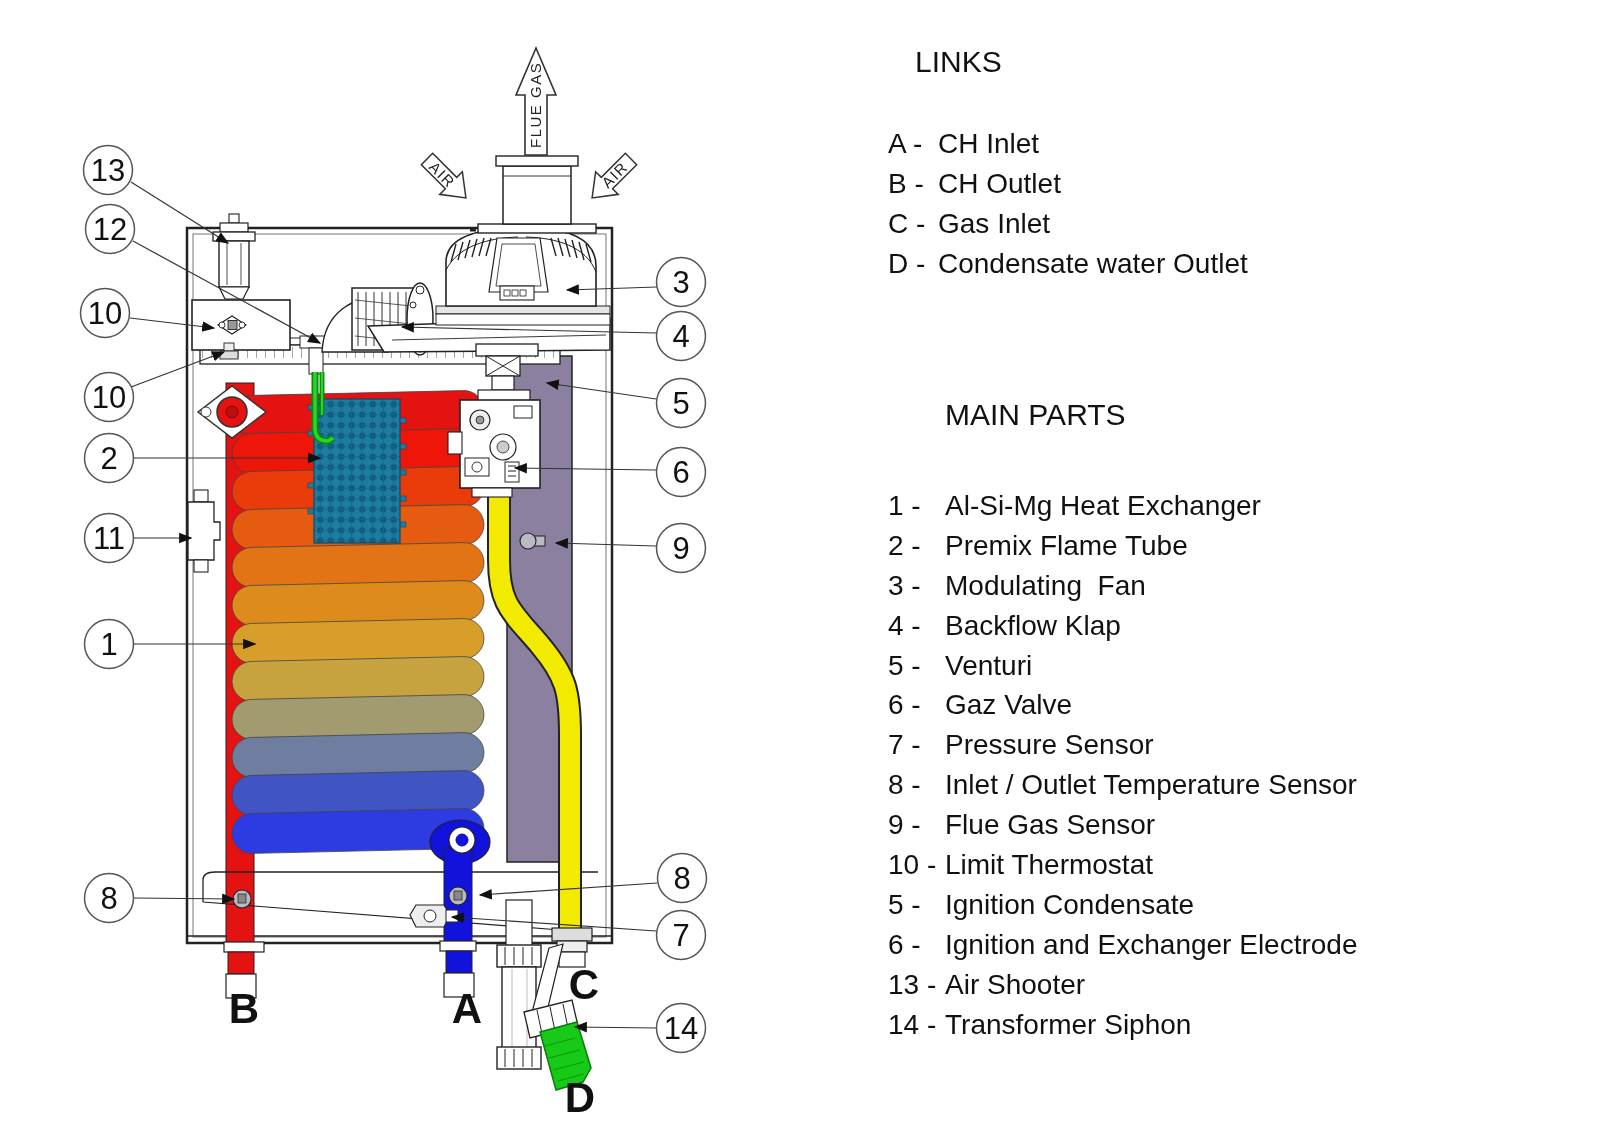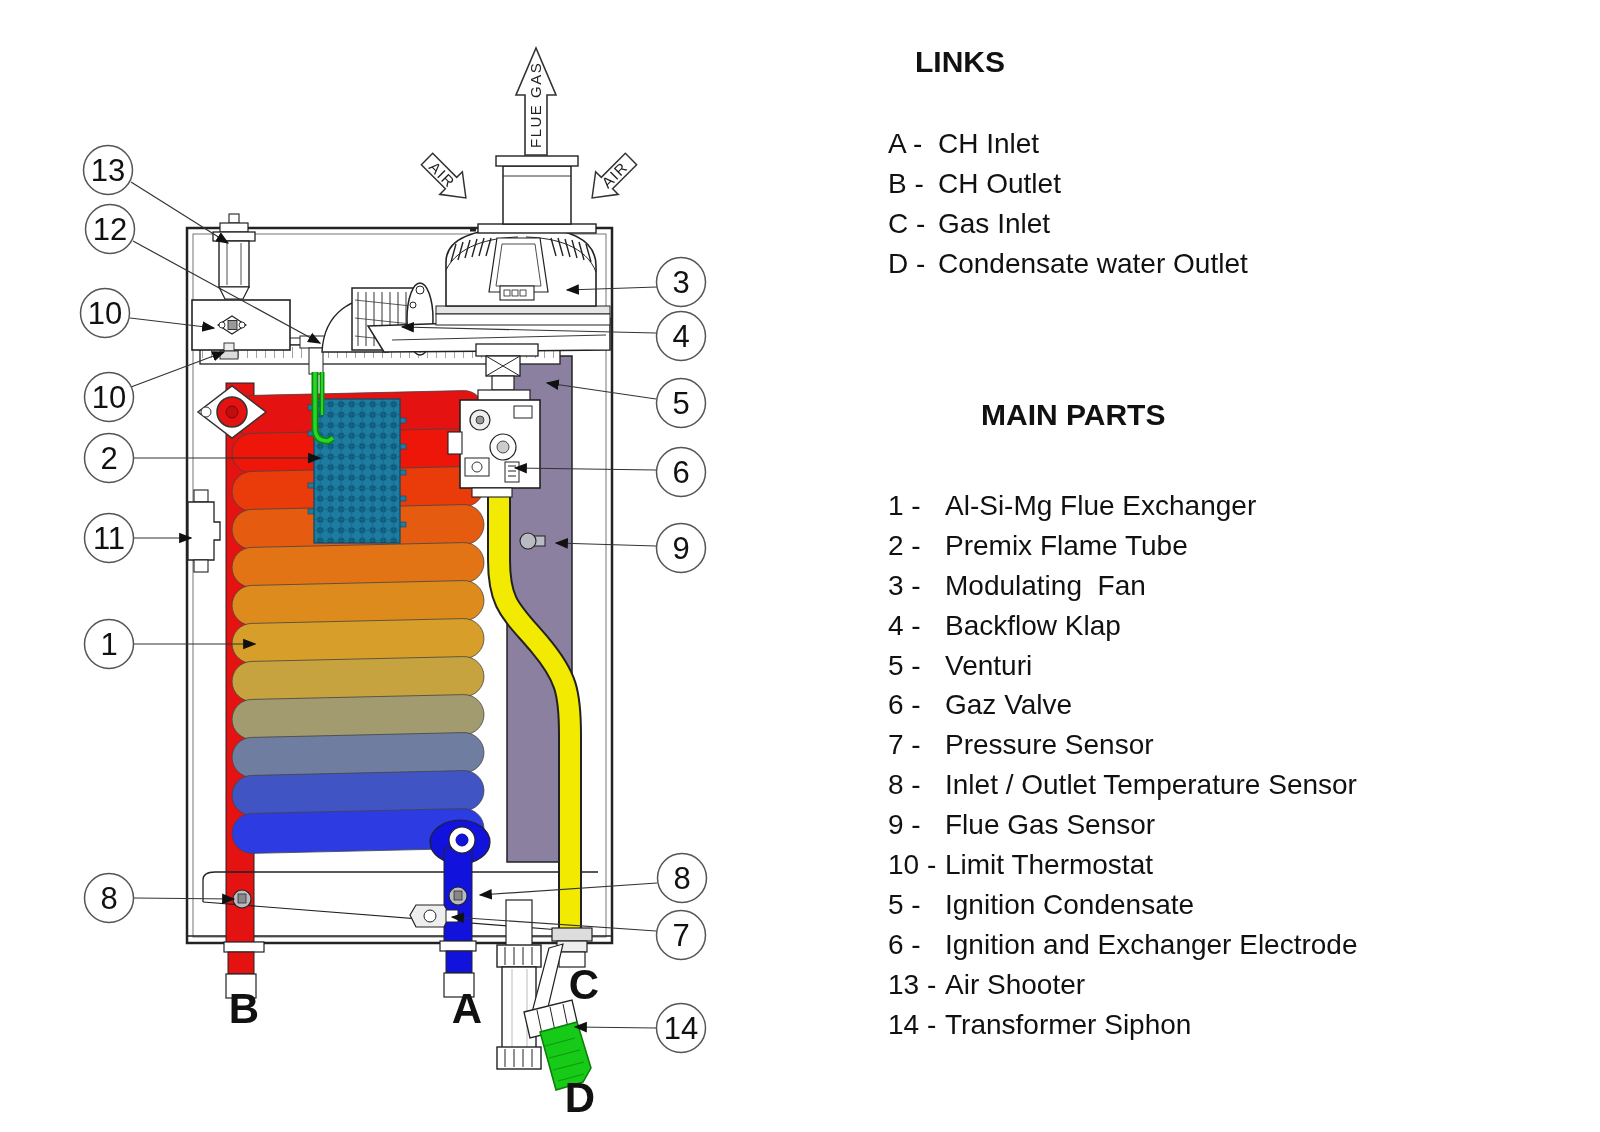--- a/index.html
+++ b/index.html
@@ -1,19 +1,19 @@
 <!DOCTYPE html>
 <html><head>
 <meta charset="utf-8">
 <style>
   html,body{margin:0;padding:0;background:#fff;}
   #stage{position:relative;width:1600px;height:1132px;background:#fff;overflow:hidden;
          font-family:"Liberation Sans", sans-serif;color:#111;}
   #diagram-svg{position:absolute;left:0;top:0;}
-  .panel-title{position:absolute;font-size:30px;font-weight:700;white-space:pre;}
+  .panel-title{position:absolute;font-size:30px;font-weight:400;white-space:pre;}
   .list{position:absolute;display:flex;flex-direction:column;}
   .row{display:flex;align-items:center;height:40px;font-size:28px;white-space:pre;}
   .row .num{width:57px;flex:0 0 auto;}
   .links-list .row .num{width:50px;}
   .main-list .row{height:39.9px;}
   svg text{font-family:"Liberation Sans", sans-serif;}
   .callout-num{font-size:31px;fill:#111;}
   .port-letter{font-size:42px;font-weight:700;fill:#111;}
   .flow-text{font-size:15px;fill:#222;letter-spacing:1.5px;}
 </style>
@@ -374,26 +374,26 @@
     <div class="row">
       <span class="num">C -</span>
       <span class="lbl">Gas Inlet</span>
     </div>
     <div class="row">
       <span class="num">D -</span>
       <span class="lbl">Condensate water Outlet</span>
     </div>
   </div>
 
-  <div class="panel-title" style="left:945px;top:398px;margin-left:36px;">MAIN PARTS</div>
+  <div class="panel-title" style="left:945px;top:398px;">MAIN PARTS</div>
 
   <div class="list main-list" style="left:888px;top:486px;">
     <div class="row">
       <span class="num">1 -</span>
-      <span class="lbl">Al-Si-Mg Flue Exchanger</span>
+      <span class="lbl">Al-Si-Mg Heat Exchanger</span>
     </div>
     <div class="row">
       <span class="num">2 -</span>
       <span class="lbl">Premix Flame Tube</span>
     </div>
     <div class="row">
       <span class="num">3 -</span>
       <span class="lbl">Modulating  Fan</span>
     </div>
     <div class="row">

